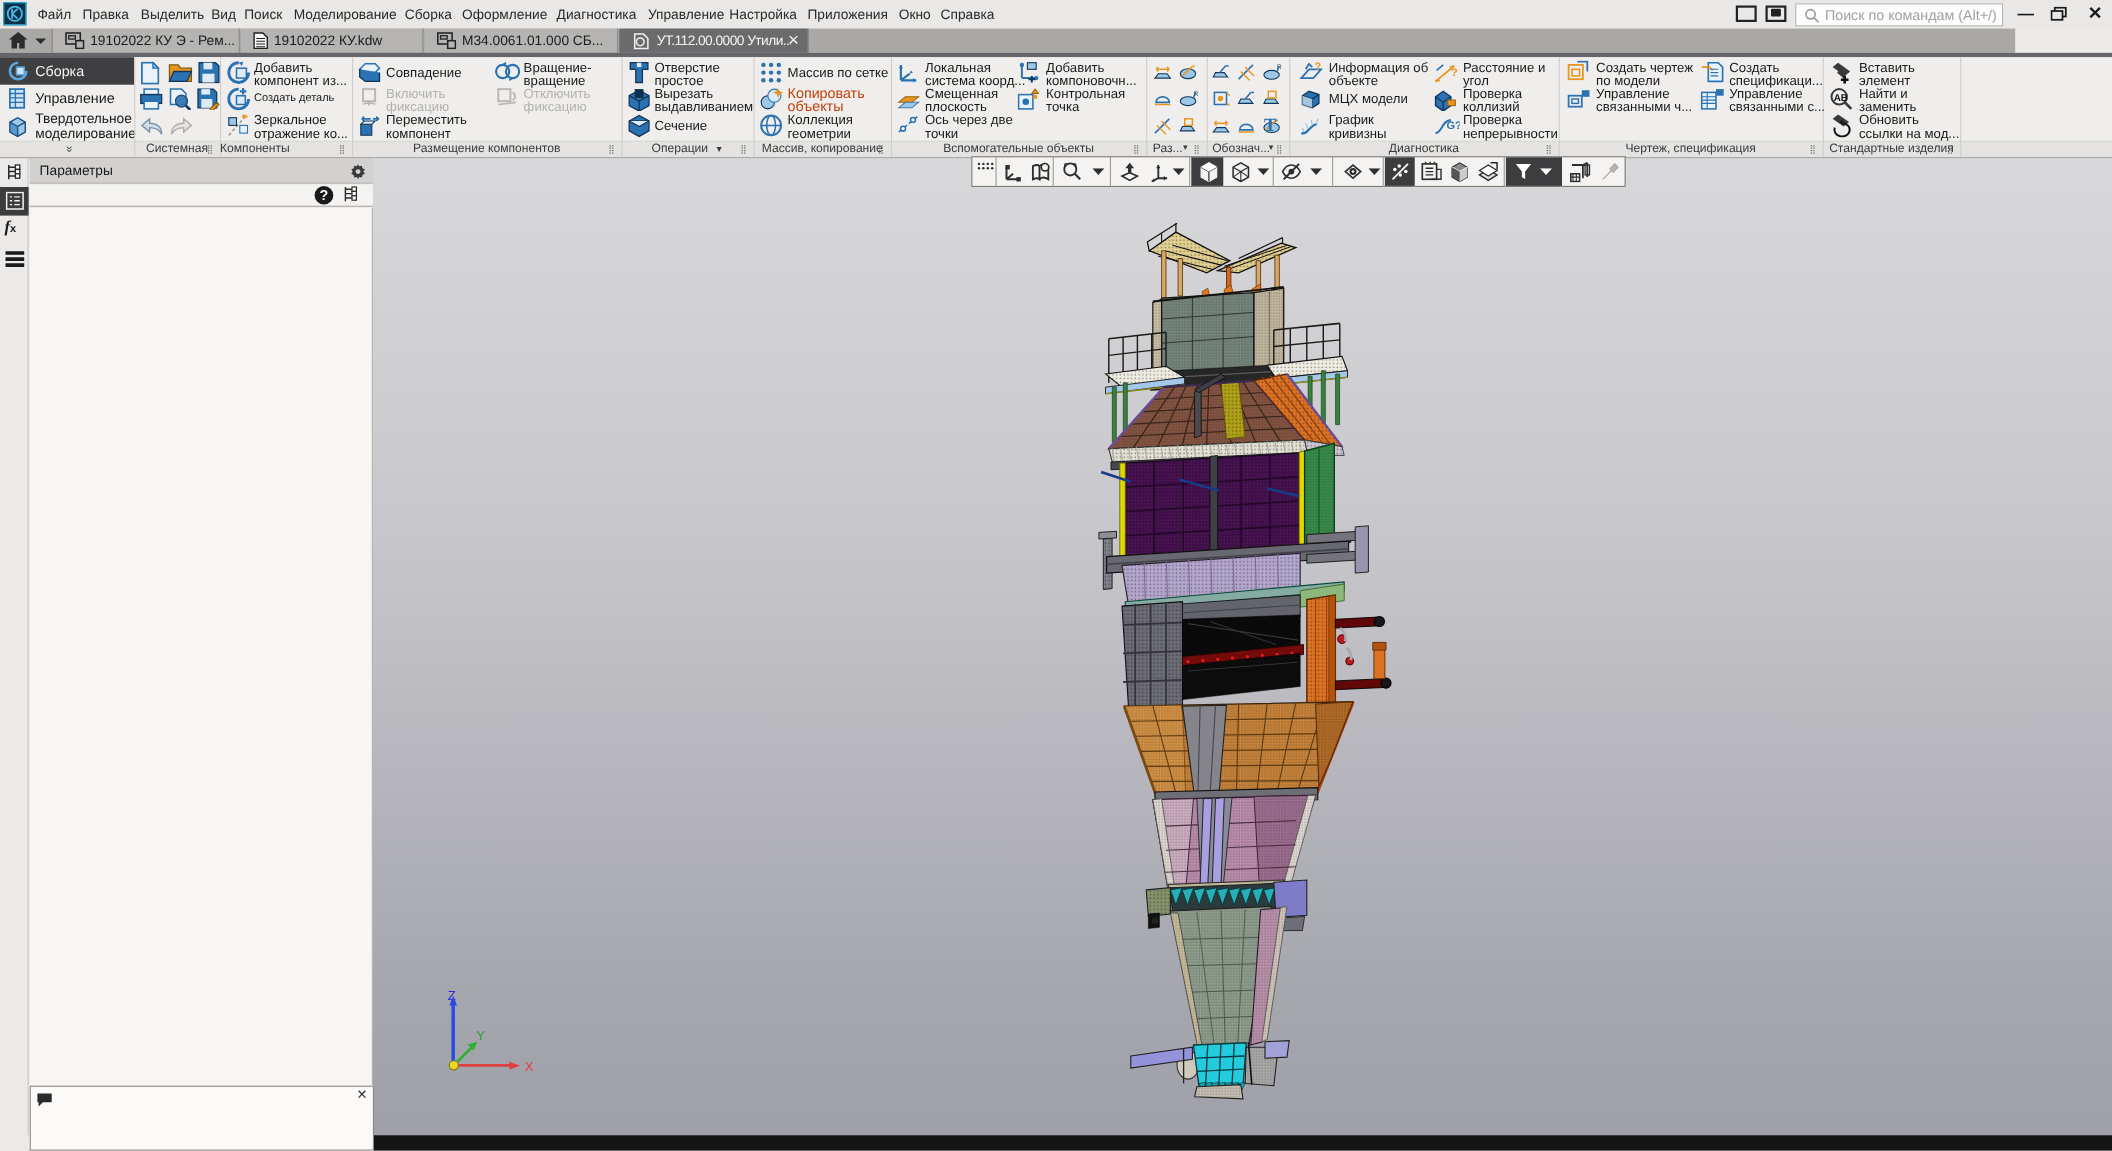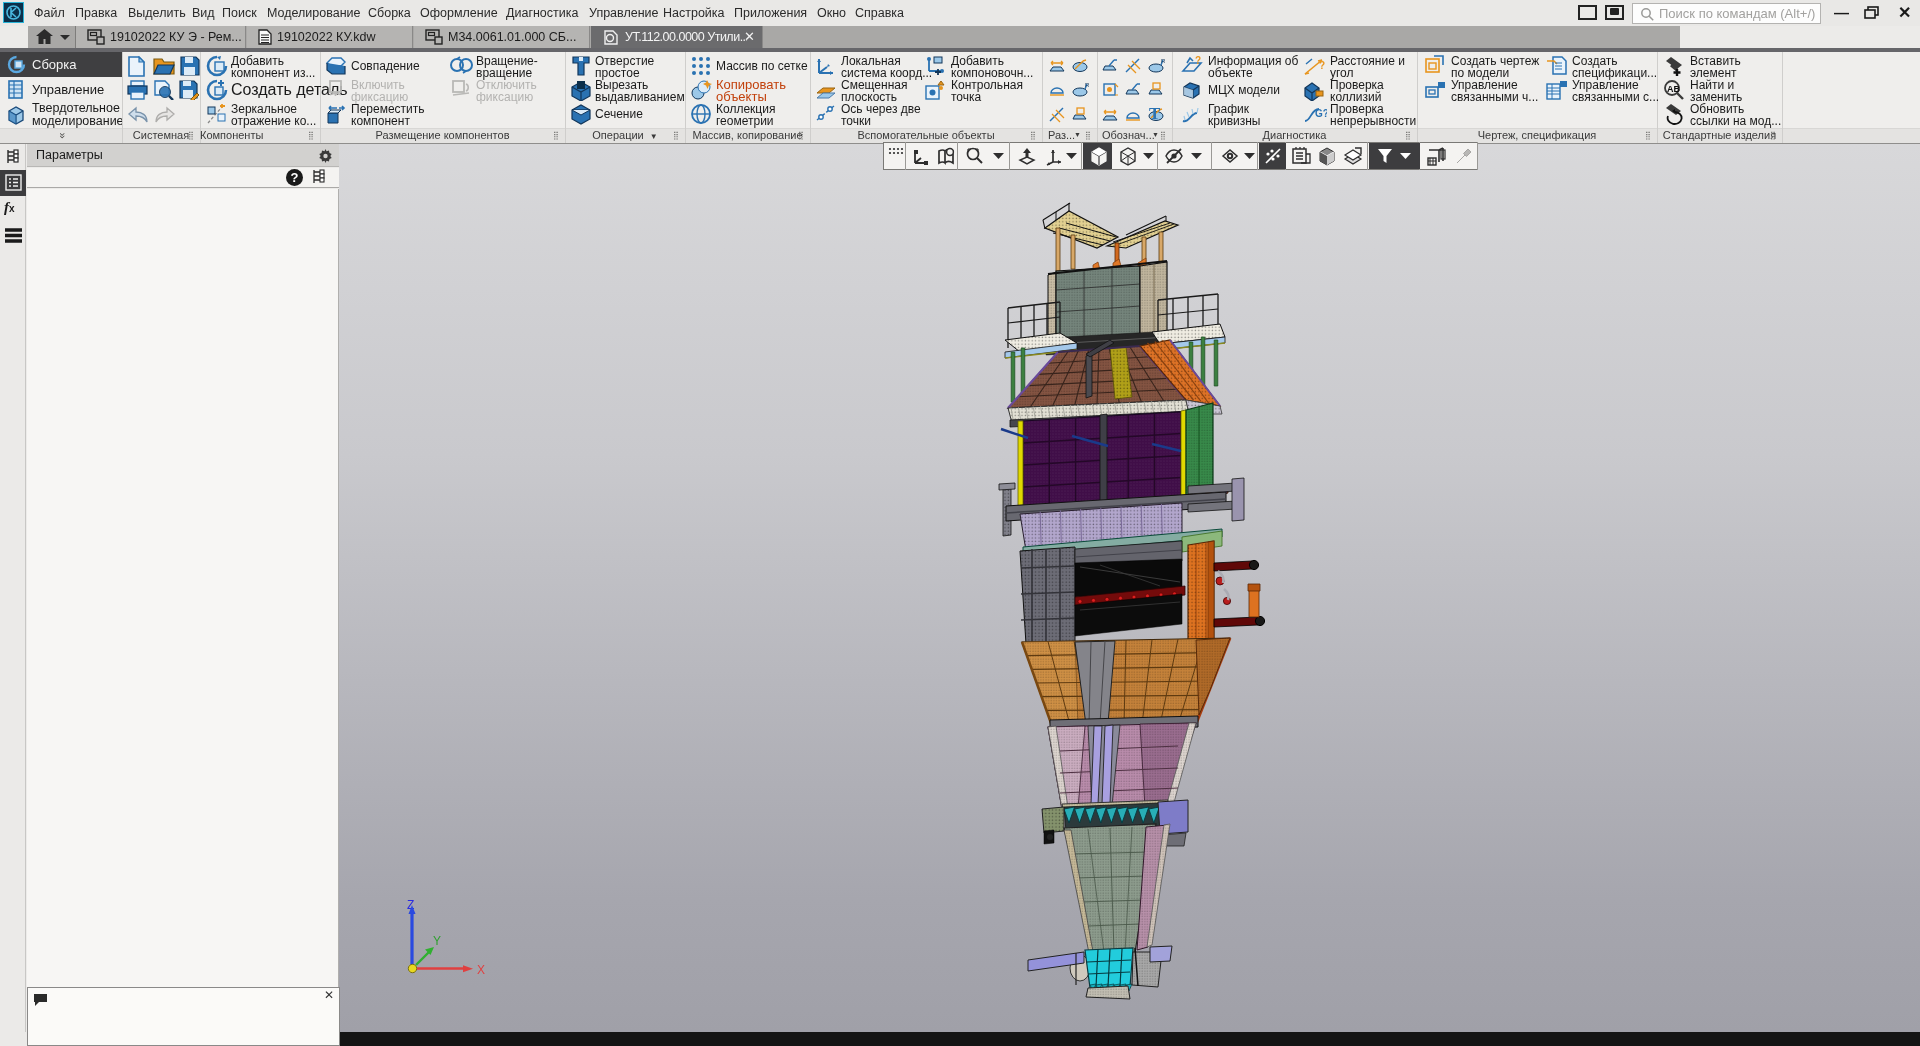--- a/index.html
+++ b/index.html
@@ -10,21 +10,21 @@
 #menubar{position:absolute;left:0;top:0;width:1920px;height:26px;background:#e9e8e6;}
 #logo{position:absolute;left:3px;top:2px;width:21px;height:21px;background:#0c2f4a;border:1px solid #2ab4d8;}
 #logo svg{position:absolute;left:1px;top:1px;}
 .mi{position:absolute;top:0;height:33px;line-height:26px;font-size:12.5px;color:#2a2a2a;}
 
 .winic{position:absolute;top:5px;width:19px;height:15px;border:2px solid #222;background:#e9e8e6;}
 #searchbox{position:absolute;left:1632px;top:3px;width:189px;height:21px;background:#fdfdfd;border:1px solid #b4b3b1;font-size:13px;color:#a2a19f;line-height:19px;padding-left:26px;}
 #searchbox svg{position:absolute;left:7px;top:3px;}
 .winbtn{position:absolute;top:0;height:26px;font-size:15px;color:#1a1a1a;line-height:26px;}
 
-#tabbar{position:absolute;left:0;top:26px;width:1652px;height:22px;background:#a9a8a6;margin-left:28px;}
+#tabbar{position:absolute;left:0;top:26px;width:1832px;height:22px;background:#a9a8a6;}
 #tabstrip{position:absolute;left:0;top:48px;width:1920px;height:4px;background:#66666a;}
 .tab{position:absolute;top:0;height:22px;background:#b5b4b2;border-right:1px solid #8a8988;font-size:12.5px;color:#1c1c1c;line-height:22px;}
 .tab .ticon{position:absolute;left:11px;top:3px;}
 .tab .tlabel{position:absolute;left:34px;top:0;white-space:nowrap;}
 #tab4{background:#6b6b6d;color:#f4f4f4;}
 </style>
 </head>
 <body>
 <div id="app">
 <div id="menubar">
@@ -206,21 +206,21 @@
         <path d="M11 2a9 9 0 1 0 9 9" fill="none" stroke="#2a72b2" stroke-width="2.6"></path>
         <path d="M11 2l4-1-1 4z" fill="#2a72b2"></path>
         <rect x="9" y="7" width="9" height="9" fill="#dcebf7" stroke="#2a72b2" stroke-width="1.4"></rect>
       </svg></div>
 <div style="position:absolute;left:231px;top:55px;font-size:12px;line-height:12px;color:#1a1a1a;white-space:nowrap">Добавить<br>компонент из...</div>
 <div style="position:absolute;left:206px;top:79px"><svg width="22" height="22" viewBox="0 0 22 22">
         <path d="M11 2a9 9 0 1 0 9 9" fill="none" stroke="#2a72b2" stroke-width="2.6"></path>
         <rect x="9" y="8" width="8" height="8" fill="#dcebf7" stroke="#2a72b2" stroke-width="1.4"></rect>
         <path d="M15 1v6M12 4h6" stroke="#2a72b2" stroke-width="2"></path>
       </svg></div>
-<div style="position:absolute;left:231px;top:84px;font-size:16px;line-height:12px;color:#1a1a1a;white-space:nowrap">Создать деталь</div>
+<div style="position:absolute;left:231px;top:84px;font-size:10px;line-height:12px;color:#1a1a1a;white-space:nowrap">Создать деталь</div>
 <div style="position:absolute;left:206px;top:103px"><svg width="22" height="22" viewBox="0 0 22 22">
         <path d="M2 20L16 4" stroke="#888" stroke-width="1.2" stroke-dasharray="3 2"></path>
         <rect x="2" y="4" width="7" height="7" fill="#9cc8e8" stroke="#12365a"></rect>
         <rect x="12" y="11" width="7" height="7" fill="#eaf3fb" stroke="#2a72b2"></rect>
         <path d="M14 3h5M16 1v4" stroke="#e8951e" stroke-width="1.8"></path>
       </svg></div>
 <div style="position:absolute;left:231px;top:103px;font-size:12px;line-height:12px;color:#1a1a1a;white-space:nowrap">Зеркальное<br>отражение ко...</div>
 <div style="position:absolute;left:325px;top:55px"><svg width="22" height="20" viewBox="0 0 22 20">
         <path d="M2 8l5-5h9l4 4-4 4H7z" fill="#eaf3fb" stroke="#2a72b2" stroke-width="1.4"></path>
         <path d="M2 8v7l5 4h13v-8" fill="#2a72b2" stroke="#12365a" stroke-width="1.2"></path>

